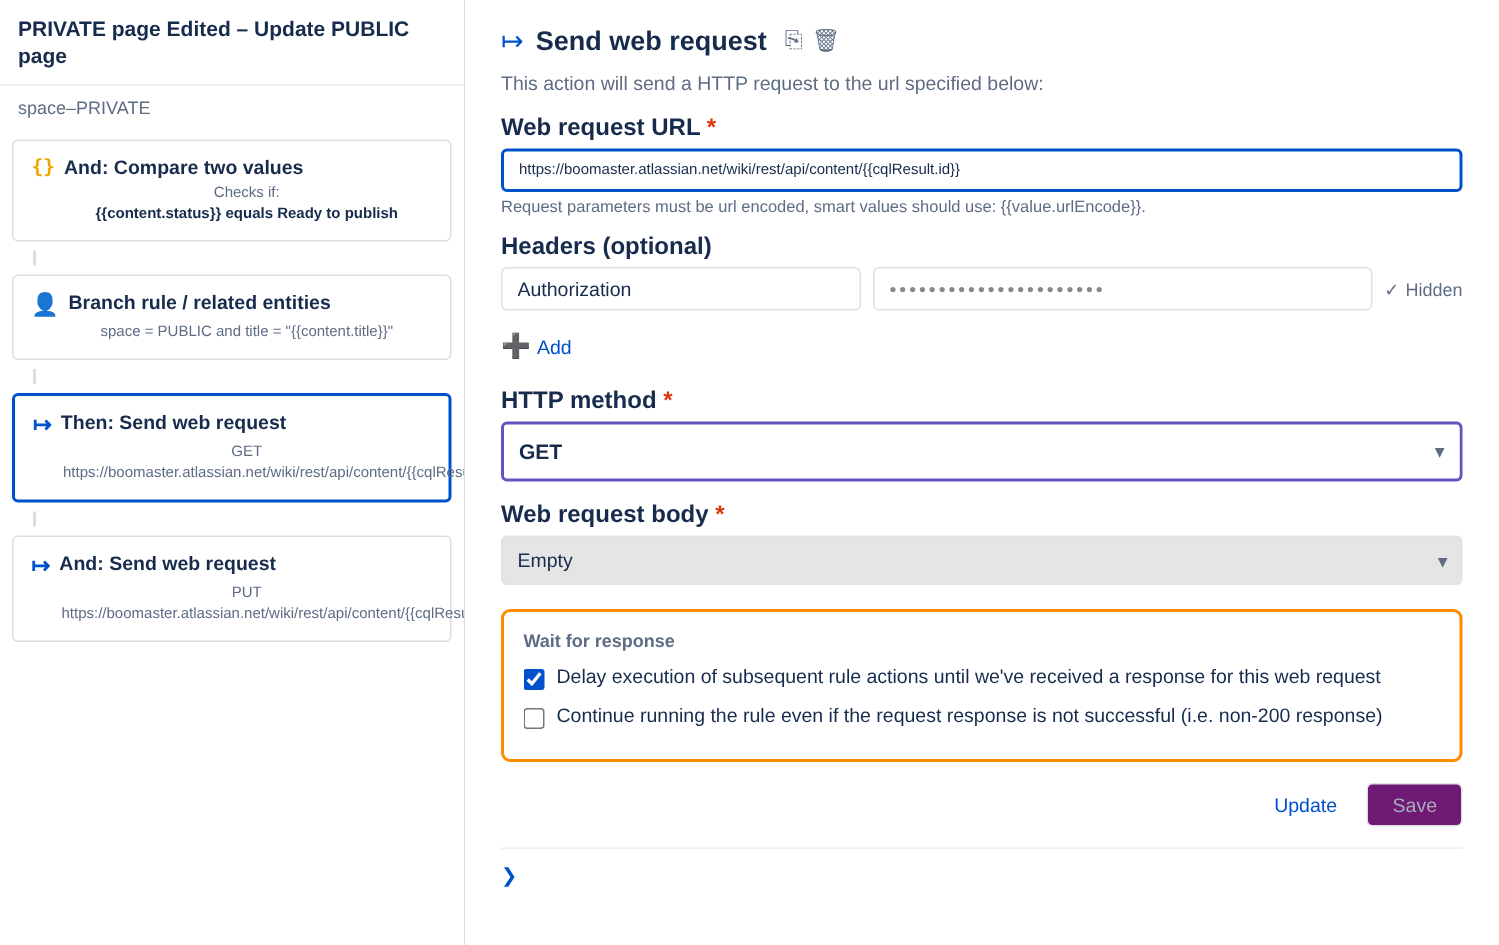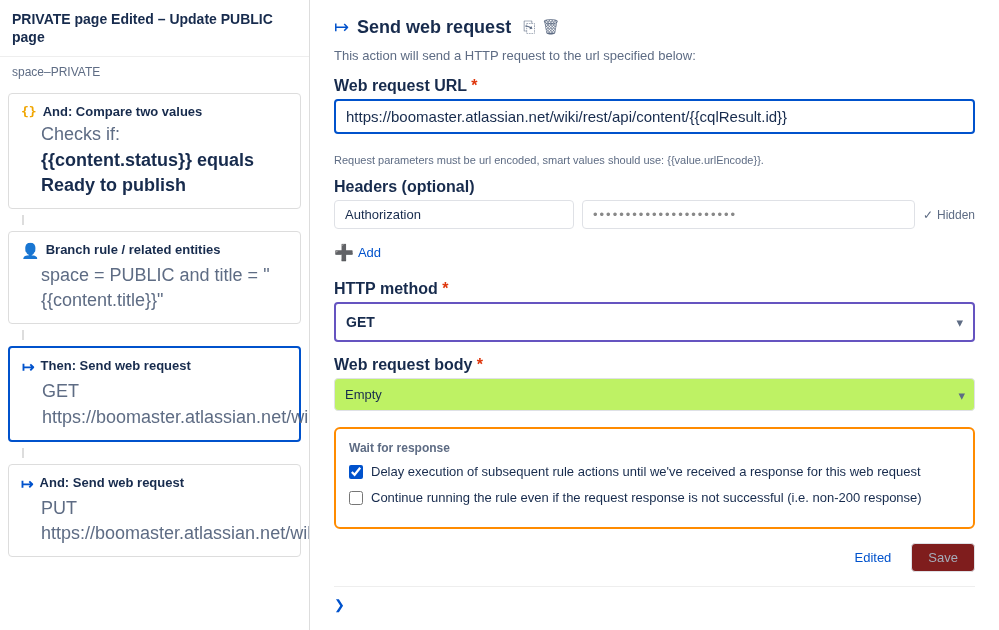--- a/index.html
+++ b/index.html
@@ -42,24 +42,25 @@
     .rule-item .rule-label {
       font-weight: 600;
       color: #172B4D;
       font-size: 13px;
       display: flex;
       align-items: flex-start;
       gap: 6px;
     }
     .rule-item .rule-detail {
       color: #5E6C84;
-      font-size: 18px;
+      font-size: 10px;
       margin-top: 3px;
       padding-left: 20px;
       line-height: 1.4;
+      text-align: center;
     }
 
     .divider-line {
       width: 2px;
       height: 10px;
       background: #ddd;
       margin: 0 auto 0 22px;
     }
 
     
@@ -95,24 +96,24 @@
       color: #172B4D;
       margin-bottom: 4px;
     }
     .required { color: #DE350B; }
 
     .url-input {
       width: 100%;
       border: 2px solid #0052CC;
       border-radius: 4px;
       padding: 7px 10px;
-      font-size: 15px;
+      font-size: 10px;
       color: #172B4D;
       outline: none;
-      margin-bottom: 20px;
+      margin-bottom: 4px;
     }
     .url-hint {
       font-size: 11px;
       color: #5E6C84;
       margin-bottom: 12px;
     }
 
     .headers-section { margin-bottom: 10px; }
     .header-row {
       display: flex;
@@ -188,21 +189,21 @@
     .body-select-wrapper {
       position: relative;
     }
     .body-select {
       width: 100%;
       border: 1px solid #DFE1E6;
       border-radius: 4px;
       padding: 8px 10px;
       font-size: 13px;
       color: #172B4D;
-      background: #bef264;
+      background: #e5e5e5;
       outline: none;
       appearance: none;
       -webkit-appearance: none;
       cursor: pointer;
     }
     .body-select-wrapper .chevron {
       position: absolute;
       right: 10px;
       top: 50%;
       transform: translateY(-50%);
@@ -217,21 +218,21 @@
       margin-bottom: 14px;
     }
     .wait-title {
       font-size: 12px;
       font-weight: 600;
       color: #5E6C84;
       margin-bottom: 8px;
     }
     .checkbox-row {
       display: flex;
-      align-items: flex-start;
+      align-items: flex-end;
       gap: 8px;
       margin-bottom: 8px;
     }
     .checkbox-row input[type="checkbox"] {
       margin-top: 2px;
       accent-color: #0052CC;
       width: 14px;
       height: 14px;
     }
     .checkbox-label {
@@ -249,21 +250,21 @@
     .btn-cancel {
       background: none;
       border: none;
       color: #0052CC;
       font-size: 13px;
       font-weight: 500;
       cursor: pointer;
       padding: 6px 12px;
     }
     .btn-save {
-      background: #7f1d1d;
+      background: #701a75;
       border: 1px solid #DFE1E6;
       color: #A5ADBA;
       font-size: 13px;
       font-weight: 500;
       cursor: not-allowed;
       padding: 6px 16px;
       border-radius: 4px;
     }
 
     .faq-section {
@@ -422,21 +423,21 @@
     </div>
 
     <div class="checkbox-row">
       <input type="checkbox" id="cb2" style="">
       <label class="checkbox-label" for="cb2">Continue running the rule even if the request response is not successful (i.e. non-200 response)</label>
     </div>
   </div>
 
   
   <div class="action-buttons">
-    <button class="btn-cancel">Edited</button>
+    <button class="btn-cancel">Update</button>
     <button class="btn-save">Save</button>
   </div>
 
   
   <div class="faq-section">
     <span class="faq-link">
       <span>❯</span>
     </span>
   </div>
 

